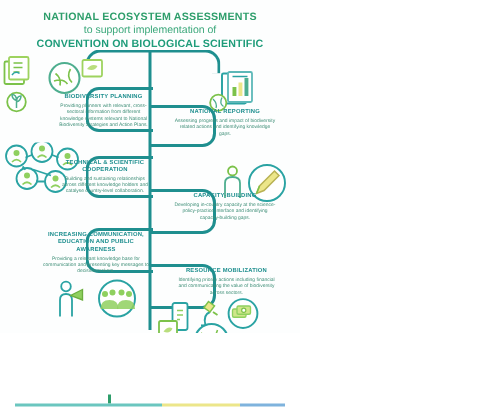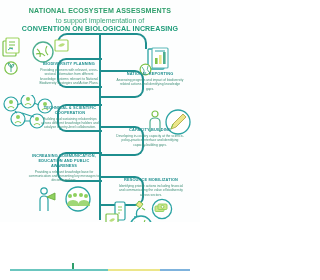--- a/index.html
+++ b/index.html
@@ -43,21 +43,21 @@
   .tick{position:absolute;left:72px;bottom:11px;width:1.6px;height:6px;background:#2e9e6b;}
 </style>
 </head>
 <body>
 
 <div class="page">
 
   <div class="title-wrap">
     <div class="t-line1">NATIONAL ECOSYSTEM ASSESSMENTS</div>
     <div class="t-line2">to support implementation of</div>
-    <div class="t-line3">CONVENTION ON BIOLOGICAL INCREASING</div>
+    <div class="t-line3">CONVENTION ON BIOLOGICAL SCIENTIFIC</div>
   </div>
 
   <div class="toparc"></div>
   <div class="spine"></div>
 
   <div class="brk brk-l" style="left:57px;top:58px;width:43px;height:26px;"></div>
   <div class="brk brk-l" style="left:57px;top:104px;width:43px;height:24px;"></div>
   <div class="brk brk-l" style="left:57px;top:152px;width:43px;height:26px;"></div>
 
   <div class="brk brk-r" style="left:100px;top:70px;width:42px;height:24px;"></div>

